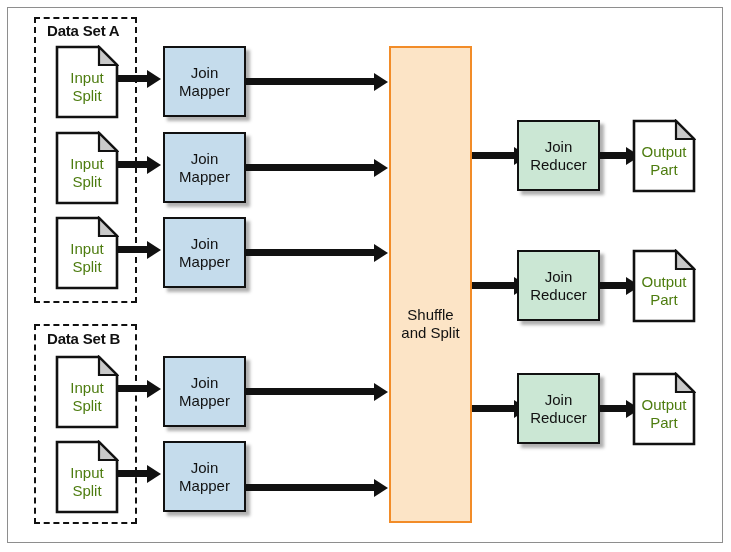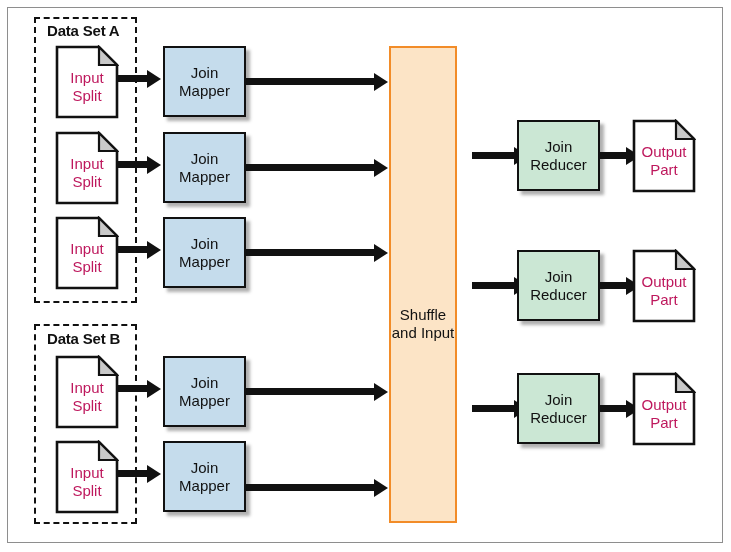--- a/index.html
+++ b/index.html
@@ -97,21 +97,21 @@
     left: 0;
     top: 0;
   }
   .doc-label {
     position: absolute;
     left: 0;
     width: 100%;
     text-align: center;
     font-size: 15px;
     line-height: 1.18;
-    color: #be185d;
+    color: #4d7c0f;
     pointer-events: none;
   }
 
   
   .arrow {
     position: absolute;
   }
   .arrow .shaft {
     position: absolute;
     background: #111111;
@@ -259,24 +259,24 @@
     </div>
     <div class="arrow" style="left:246px; top:388px;">
       <div class="shaft" style="left:0; top:0; width:130px; height:7px;"></div>
       <div class="head" style="left:128px; top:-5.5px;"></div>
     </div>
     <div class="arrow" style="left:246px; top:484px;">
       <div class="shaft" style="left:0; top:0; width:130px; height:7px;"></div>
       <div class="head" style="left:128px; top:-5.5px;"></div>
     </div>
 
-    <div class="proc-box shuffle" style="left:389px; top:46px; width:68px; height:477px;">
+    <div class="proc-box shuffle" style="left:389px; top:46px; width:83px; height:477px;">
       <div class="shuffle-label" style="top:258px;">
         <div>Shuffle</div>
-        <div>and Input</div>
+        <div>and Split</div>
       </div>
     </div>
 
     <div class="arrow" style="left:472px; top:152px;">
       <div class="shaft" style="left:0; top:0; width:44px; height:7px;"></div>
       <div class="head" style="left:42px; top:-5.5px;"></div>
     </div>
     <div class="arrow" style="left:472px; top:282px;">
       <div class="shaft" style="left:0; top:0; width:44px; height:7px;"></div>
       <div class="head" style="left:42px; top:-5.5px;"></div>

